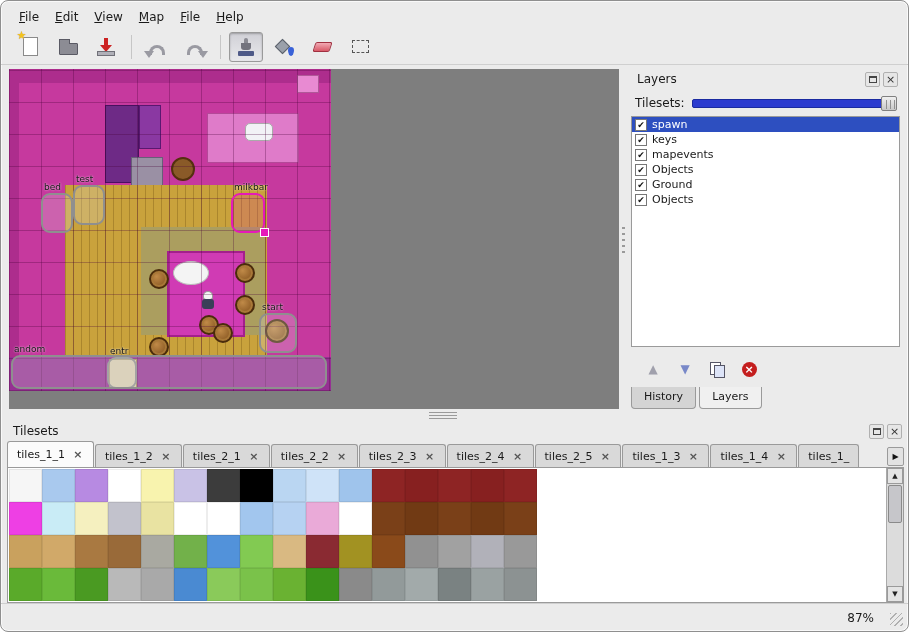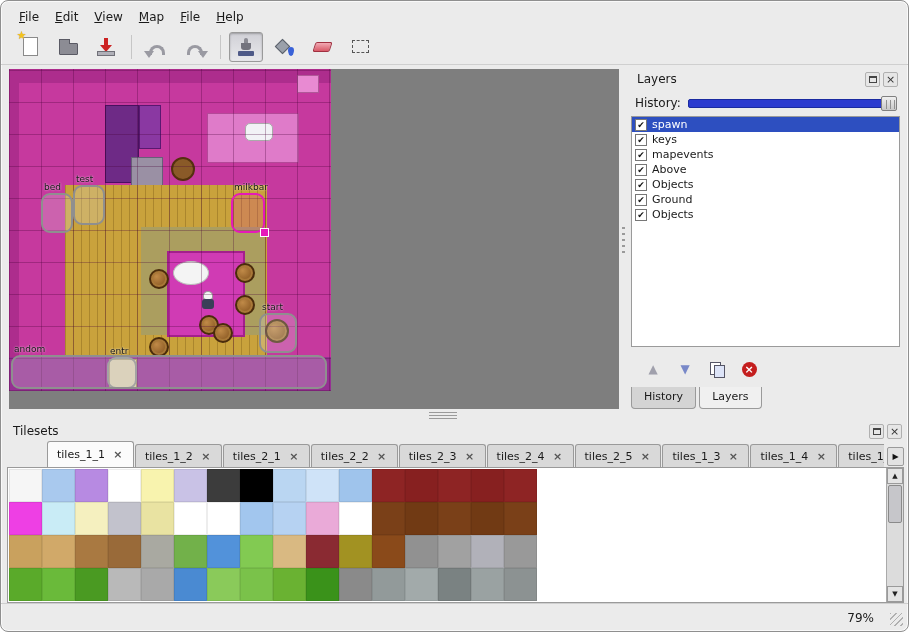--- a/index.html
+++ b/index.html
@@ -100,21 +100,21 @@
   .dock-tabs { position:absolute; left:2px; top:318px; height:22px; display:flex; }
   .dock-tab { padding:3px 12px; font-size:11px; background:#d4d4d4; border:1px solid #9a9a9a; border-top:none;
               border-radius:0 0 4px 4px; margin-right:3px; }
   .dock-tab.active { background:#f0f0f0; }
 
   
   .tilesets-panel { position:absolute; left:4px; top:420px; width:901px; height:182px; }
   .ts-tabs { position:absolute; left:2px; top:20px; right:22px; height:26px; display:flex; align-items:flex-end; overflow:hidden; }
   .ts-tab { display:flex; align-items:center; gap:7px; height:23px; padding:0 9px; background:#d9d9d9;
             border:1px solid #9a9a9a; border-bottom:none; border-radius:3px 3px 0 0; margin-right:1px; font-size:11px; white-space:nowrap; flex:0 0 auto; }
-  .ts-tab.active { background:#fbfbfb; height:26px;margin-left:40px; }
+  .ts-tab.active { background:#fbfbfb; height:26px; }
   .tab-close { width:12px; height:12px; display:flex; align-items:center; justify-content:center; color:#555; font-weight:bold; }
   .tab-close::before { content:"×"; font-size:11px; line-height:1; }
   .ts-scroll-btn { position:absolute; right:2px; top:26px; width:17px; height:19px; display:flex; align-items:center; justify-content:center;
                    border:1px solid #9a9a9a; border-radius:2px; background:#e2e2e2; }
   .ts-scroll-btn::before { content:"▶"; font-size:8px; color:#111; }
   .ts-view { position:absolute; left:2px; top:46px; right:2px; bottom:0; background:#fff; border:1px solid #9a9a9a; overflow:hidden; }
   .tiles { position:absolute; left:1px; top:1px; display:grid; grid-template-columns:repeat(16,33px); }
   .tile { width:33px; height:33px; box-shadow:inset 0 0 0 1px rgba(0,0,0,.07); }
   .vscroll { position:absolute; right:0; top:0; bottom:0; width:17px; background:#dcdcdc; border-left:1px solid #aaa; }
   .sb-btn { position:absolute; left:0; width:16px; height:16px; background:#e4e4e4; border:1px solid #9a9a9a; display:flex; align-items:center; justify-content:center; font-size:7px; color:#222; }
@@ -246,41 +246,37 @@
     <div class="dock-title">
       <span class="dock-title-text">Layers</span>
       <span class="dock-btn">
           <i class="ic-float"></i>
         </span>
       <span class="dock-btn">
           <i class="ic-close"></i>
         </span>
     </div>
     <div class="opacity-row">
-      <span>History:</span>
+      <span>Tilesets:</span>
       <div class="slider">
         <div class="slider-handle"></div>
       </div>
     </div>
     <div class="layer-list">
         <div class="layer-row selected">
           <span class="checkbox checked"></span>
           <span class="layer-name">spawn</span>
         </div>
         <div class="layer-row">
           <span class="checkbox checked"></span>
           <span class="layer-name">keys</span>
         </div>
         <div class="layer-row">
           <span class="checkbox checked"></span>
           <span class="layer-name">mapevents</span>
-        </div>
-        <div class="layer-row">
-          <span class="checkbox checked"></span>
-          <span class="layer-name">Above</span>
         </div>
         <div class="layer-row">
           <span class="checkbox checked"></span>
           <span class="layer-name">Objects</span>
         </div>
         <div class="layer-row">
           <span class="checkbox checked"></span>
           <span class="layer-name">Ground</span>
         </div>
         <div class="layer-row">
@@ -429,17 +425,17 @@
         </div>
       <div class="vscroll">
         <div class="sb-btn up">▲</div>
         <div class="sb-thumb"></div>
         <div class="sb-btn down">▼</div>
       </div>
     </div>
   </div>
 
   <div class="statusbar">
-    <span>79%</span>
+    <span>87%</span>
     <div class="resize-grip"></div>
   </div>
 
 </div>
 
 </body></html>

